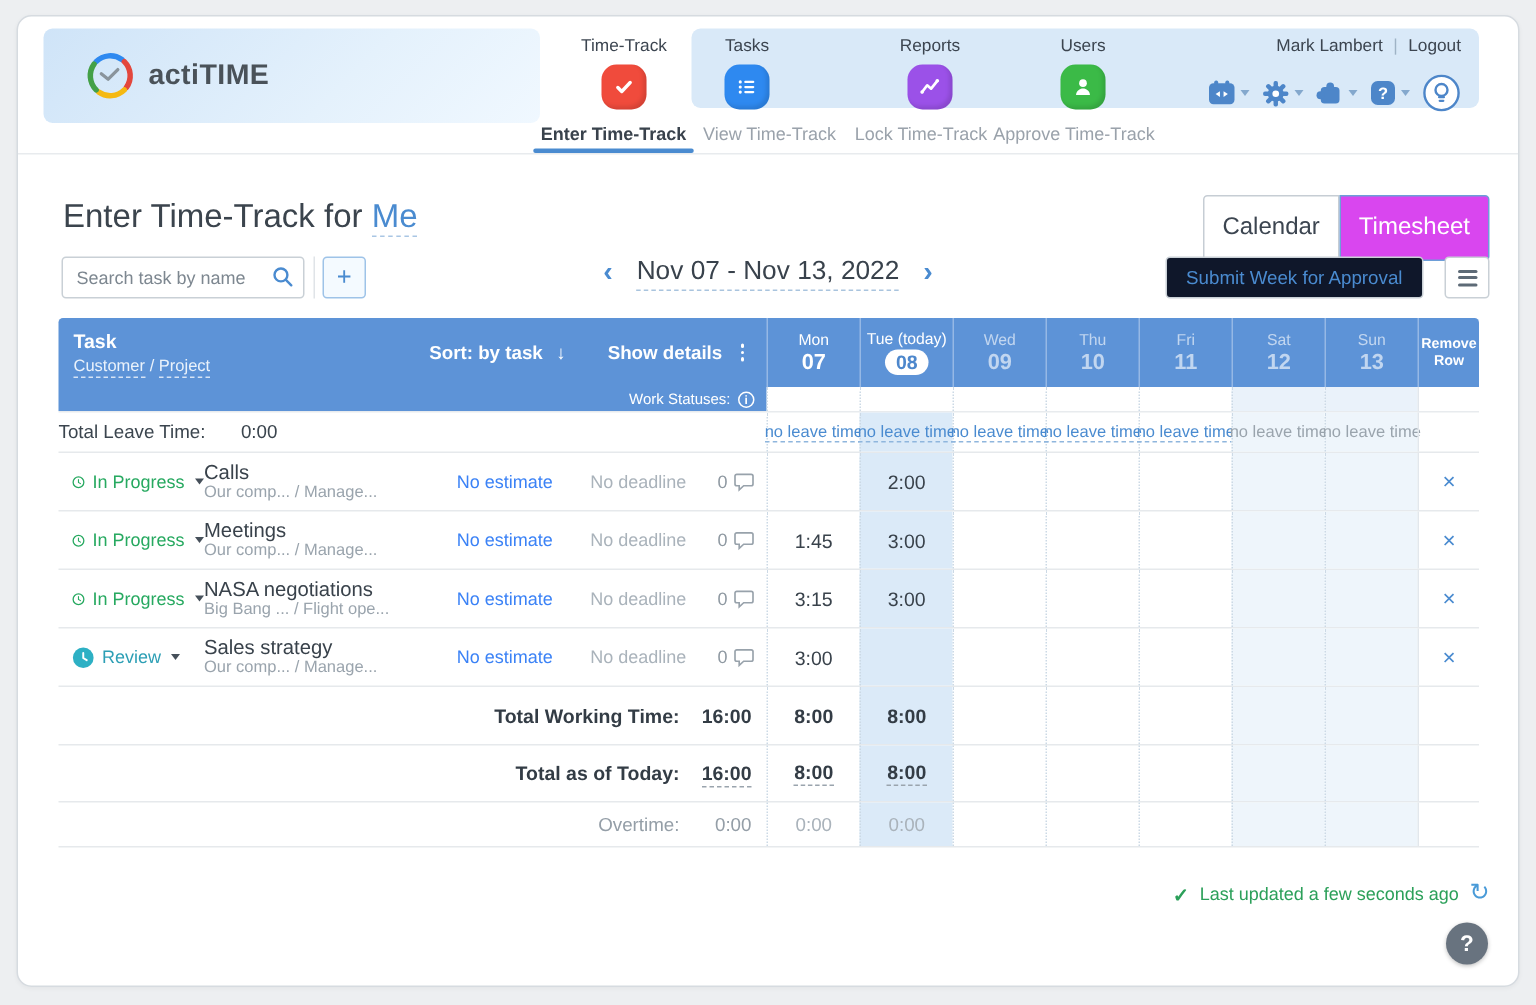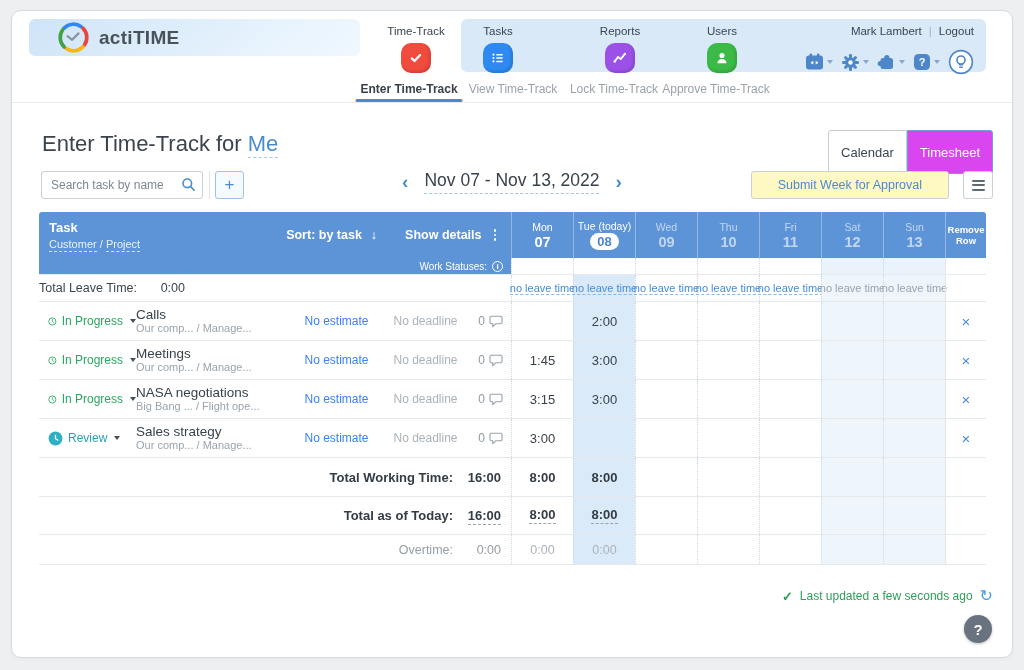--- a/index.html
+++ b/index.html
@@ -1,20 +1,20 @@
 <!DOCTYPE html>
 <html><head>
 <meta charset="utf-8">
 <style>
   * { box-sizing: border-box; margin: 0; padding: 0; }
   html,body { width:1024px; height:670px; background:#edeff1; font-family:"Liberation Sans", sans-serif; overflow:hidden; }
   .card { position:relative; width:1002px; height:648px; margin:10px auto 0; background:#fff; border:1px solid #d6dbe0; border-radius:10px; box-shadow:0 1px 3px rgba(0,0,0,.04); overflow:hidden; }
 
   
-  .logo-box { position:absolute; left:17px; top:8px; width:331px; height:37px; border-radius:6px;
+  .logo-box { position:absolute; left:17px; top:8px; width:331px; height:63px; border-radius:6px;
     background:linear-gradient(135deg,#cfe4f8 0%,#e4f1fc 60%,#f0f8ff 100%);
     display:flex; align-items:center; padding-left:28px; cursor:pointer; }
   .logo-text { font-size:19px; font-weight:bold; color:#4a5259; margin-left:9px; letter-spacing:.3px; }
 
   .tab { position:absolute; display:flex; flex-direction:column; align-items:center; cursor:pointer; }
   .tab-label { font-size:11.5px; color:#3c4550; margin-bottom:6px; white-space:nowrap; }
   .squircle { width:30px; height:30px; border-radius:10px; display:flex; align-items:center; justify-content:center; box-shadow:inset -2px -2px 3px rgba(0,0,0,.12); }
   .sq-red{background:#f04b3c;} .sq-blue{background:#2e89f0;} .sq-purple{background:#9b51e8;} .sq-green{background:#3bba47;}
   .tab-timetrack { left:352px; top:14px; width:104px; }
   .tabs-blue { position:absolute; left:449px; top:8px; width:525px; height:53px; background:#d9e9f8; border-radius:6px; }
@@ -33,35 +33,35 @@
   .subnav { position:absolute; left:0; top:66px; width:100%; height:26px; }
   .subnav-item { position:absolute; transform:translateX(-50%); font-size:12px; color:#9aa2ab; line-height:24px; cursor:pointer; white-space:nowrap; }
   .subnav-item.active { color:#39424c; font-weight:bold; }
   .subnav-underline { position:absolute; left:397px; top:22px; transform:translateX(-50%); width:107px; height:3px; background:#4a8bd0; border-radius:2px; }
   .hdr-line { position:absolute; left:0; top:91px; width:100%; height:1px; background:#e8ebee; }
 
   
   .page-title { position:absolute; left:30px; top:120px; font-size:22px; color:#3b444d; }
   .title-me { color:#4a8bd0; border-bottom:1.5px dashed #a9c6e4; cursor:pointer; padding-bottom:1px; }
   .view-toggle { position:absolute; right:19px; top:119px; display:flex; }
-  .vt-btn { height:44px; padding:0 12px; font-size:13px; display:flex; align-items:center; cursor:pointer; }
+  .vt-btn { height:44px; padding:0 12px; font-size:16px; display:flex; align-items:center; cursor:pointer; }
   .vt-cal { background:#fff; border:1px solid #c6cdd4; border-radius:3px 0 0 3px; color:#3c4550; }
   .vt-ts { background:#d946ef; border:1px solid #6d9ed8; border-radius:0 3px 3px 0; color:#fff; }
 
   
   .search-wrap { position:absolute; left:29px; top:160px; width:162px; height:28px; }
   .search-input { width:100%; height:100%; border:1px solid #c9d0d6; border-radius:3px; padding:0 28px 0 9px; font-size:12px; color:#3c4550; font-family:"Liberation Sans",sans-serif; outline:none; }
   .search-input::placeholder { color:#7d8790; }
   .search-ico { position:absolute; right:7px; top:6px; cursor:pointer; }
   .ctrl-sep { position:absolute; left:197px; top:160px; width:1px; height:28px; background:#e0e4e8; }
   .add-btn { position:absolute; left:203px; top:160px; width:29px; height:28px; border:1px solid #9ec3e8; background:#f4faff; border-radius:3px; color:#4a8bd0; font-size:17px; display:flex; align-items:center; justify-content:center; cursor:pointer; }
   .date-nav { position:absolute; left:500px; top:158px; transform:translateX(-50%); display:flex; align-items:center; gap:12px; }
   .dn-arrow { font-size:19px; color:#4a8bd0; cursor:pointer; font-weight:bold; padding:0 4px; line-height:26px; }
   .dn-range { font-size:17.5px; font-weight:500; color:#39424c; border-bottom:1.5px dashed #a9c4de; padding-bottom:2px; cursor:pointer; white-space:nowrap; }
-  .submit-btn { position:absolute; right:63px; top:160px; height:28px; padding:0 26px; border:1px solid #c9d0d6; border-radius:3px; background:#fef9c3; color:#4a8bd0; font-size:12.5px; display:flex; align-items:center; cursor:pointer; white-space:nowrap; }
+  .submit-btn { position:absolute; right:63px; top:160px; height:28px; padding:0 13px; border:1px solid #c9d0d6; border-radius:3px; background:#0f172a; color:#4a8bd0; font-size:12.5px; display:flex; align-items:center; cursor:pointer; white-space:nowrap; }
   .burger-btn { position:absolute; right:19px; top:160px; width:30px; height:28px; border:1px solid #c9d0d6; border-radius:3px; background:#fff; display:flex; flex-direction:column; align-items:center; justify-content:center; gap:2.5px; cursor:pointer; }
   .burger-btn i { display:block; width:13px; height:2px; background:#5d6a76; border-radius:1px; }
 
   
   .tt { position:absolute; left:27px; top:201px; width:947px; font-size:13px; }
   .trow { display:flex; width:100%; }
   .lcell { width:472px; display:flex; }
   .dc { width:62px; display:flex; align-items:center; justify-content:center; border-left:1px dotted #ccd9e5; }
   .rc { width:41px; display:flex; align-items:center; justify-content:center; border-left:1px solid #e2e7ec; }
   .today-col { background:#dbeaf8; }

